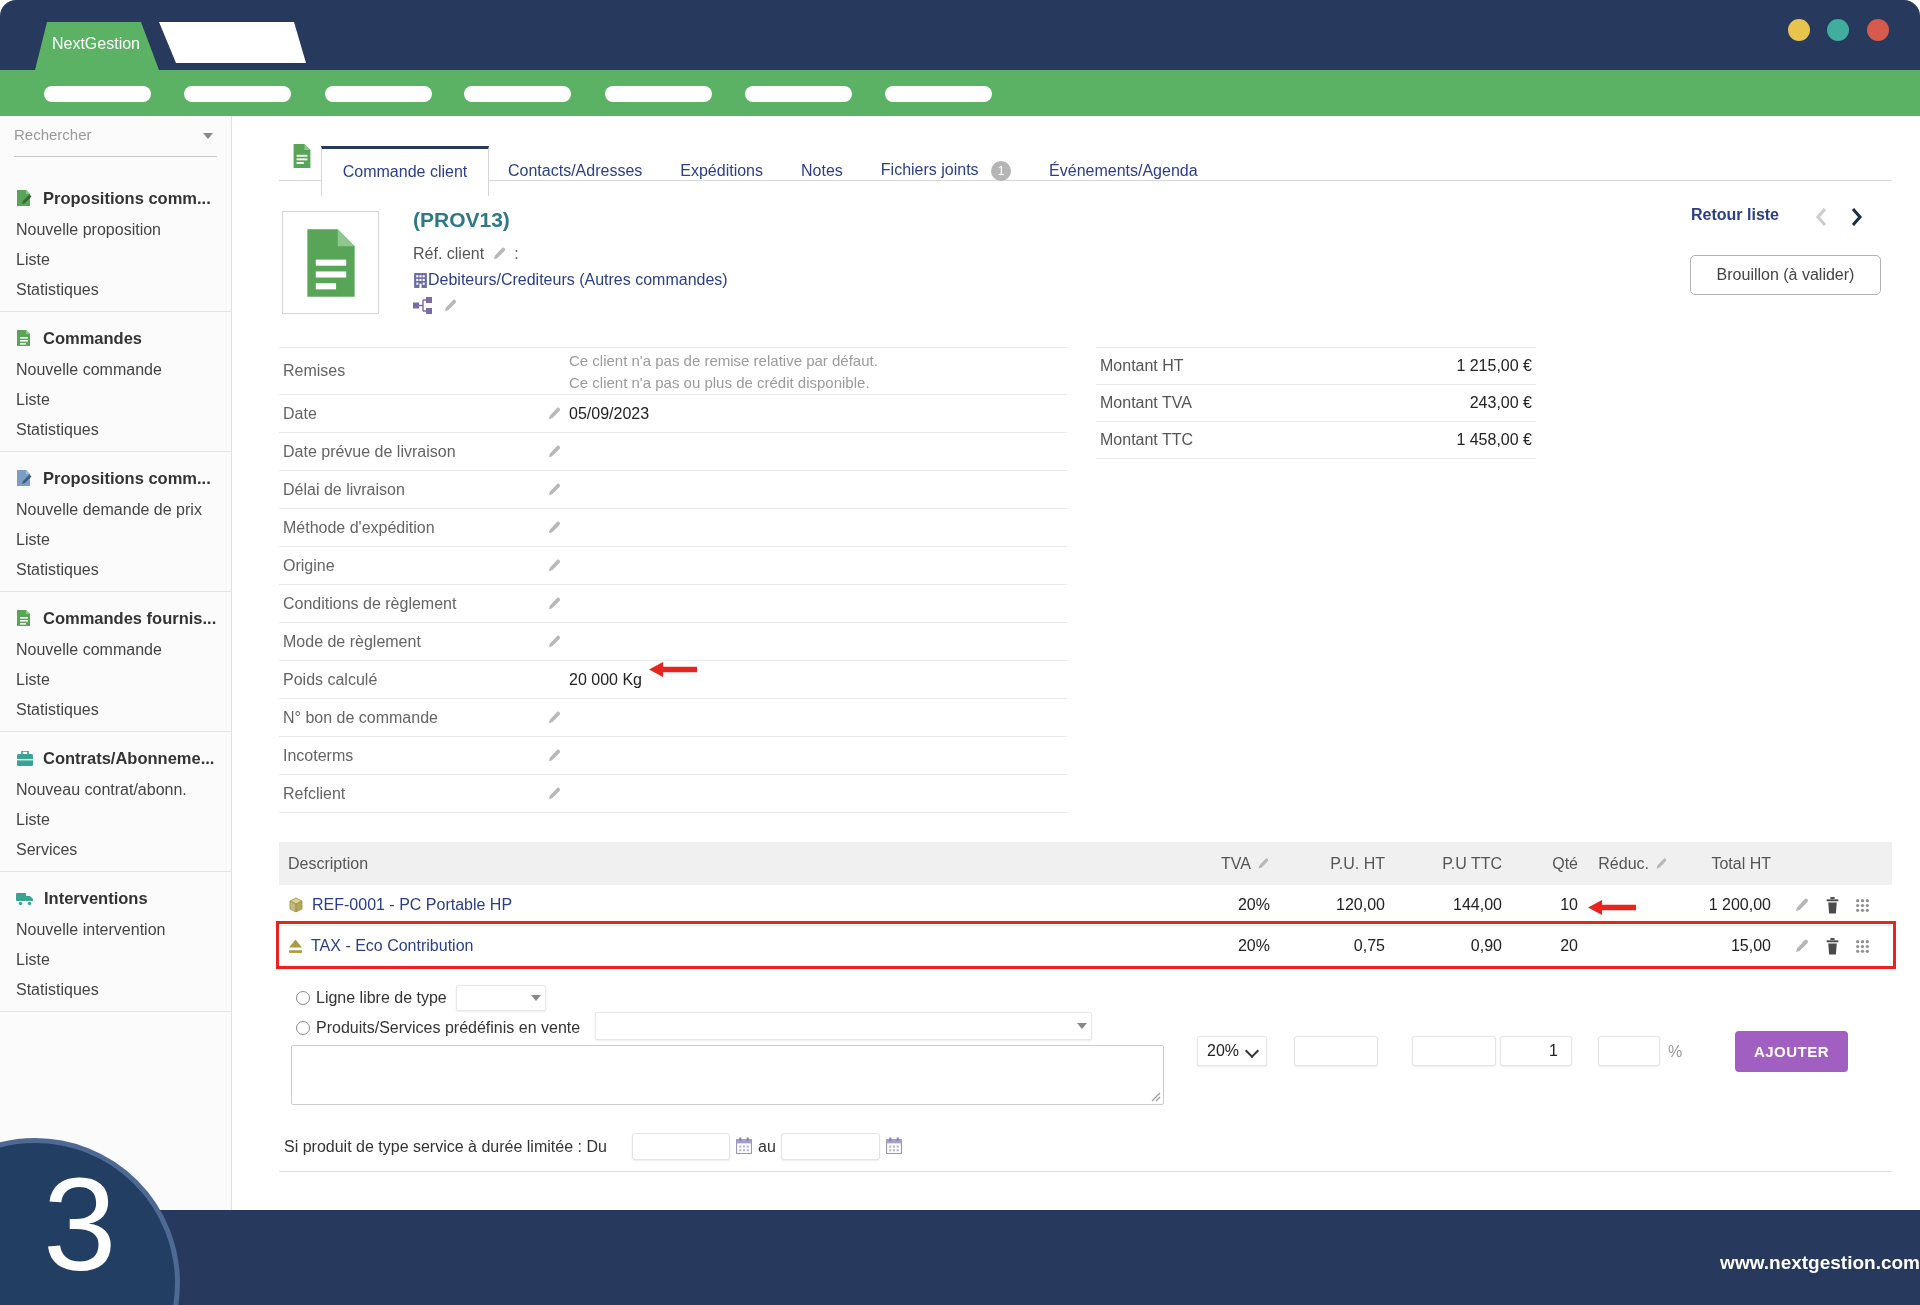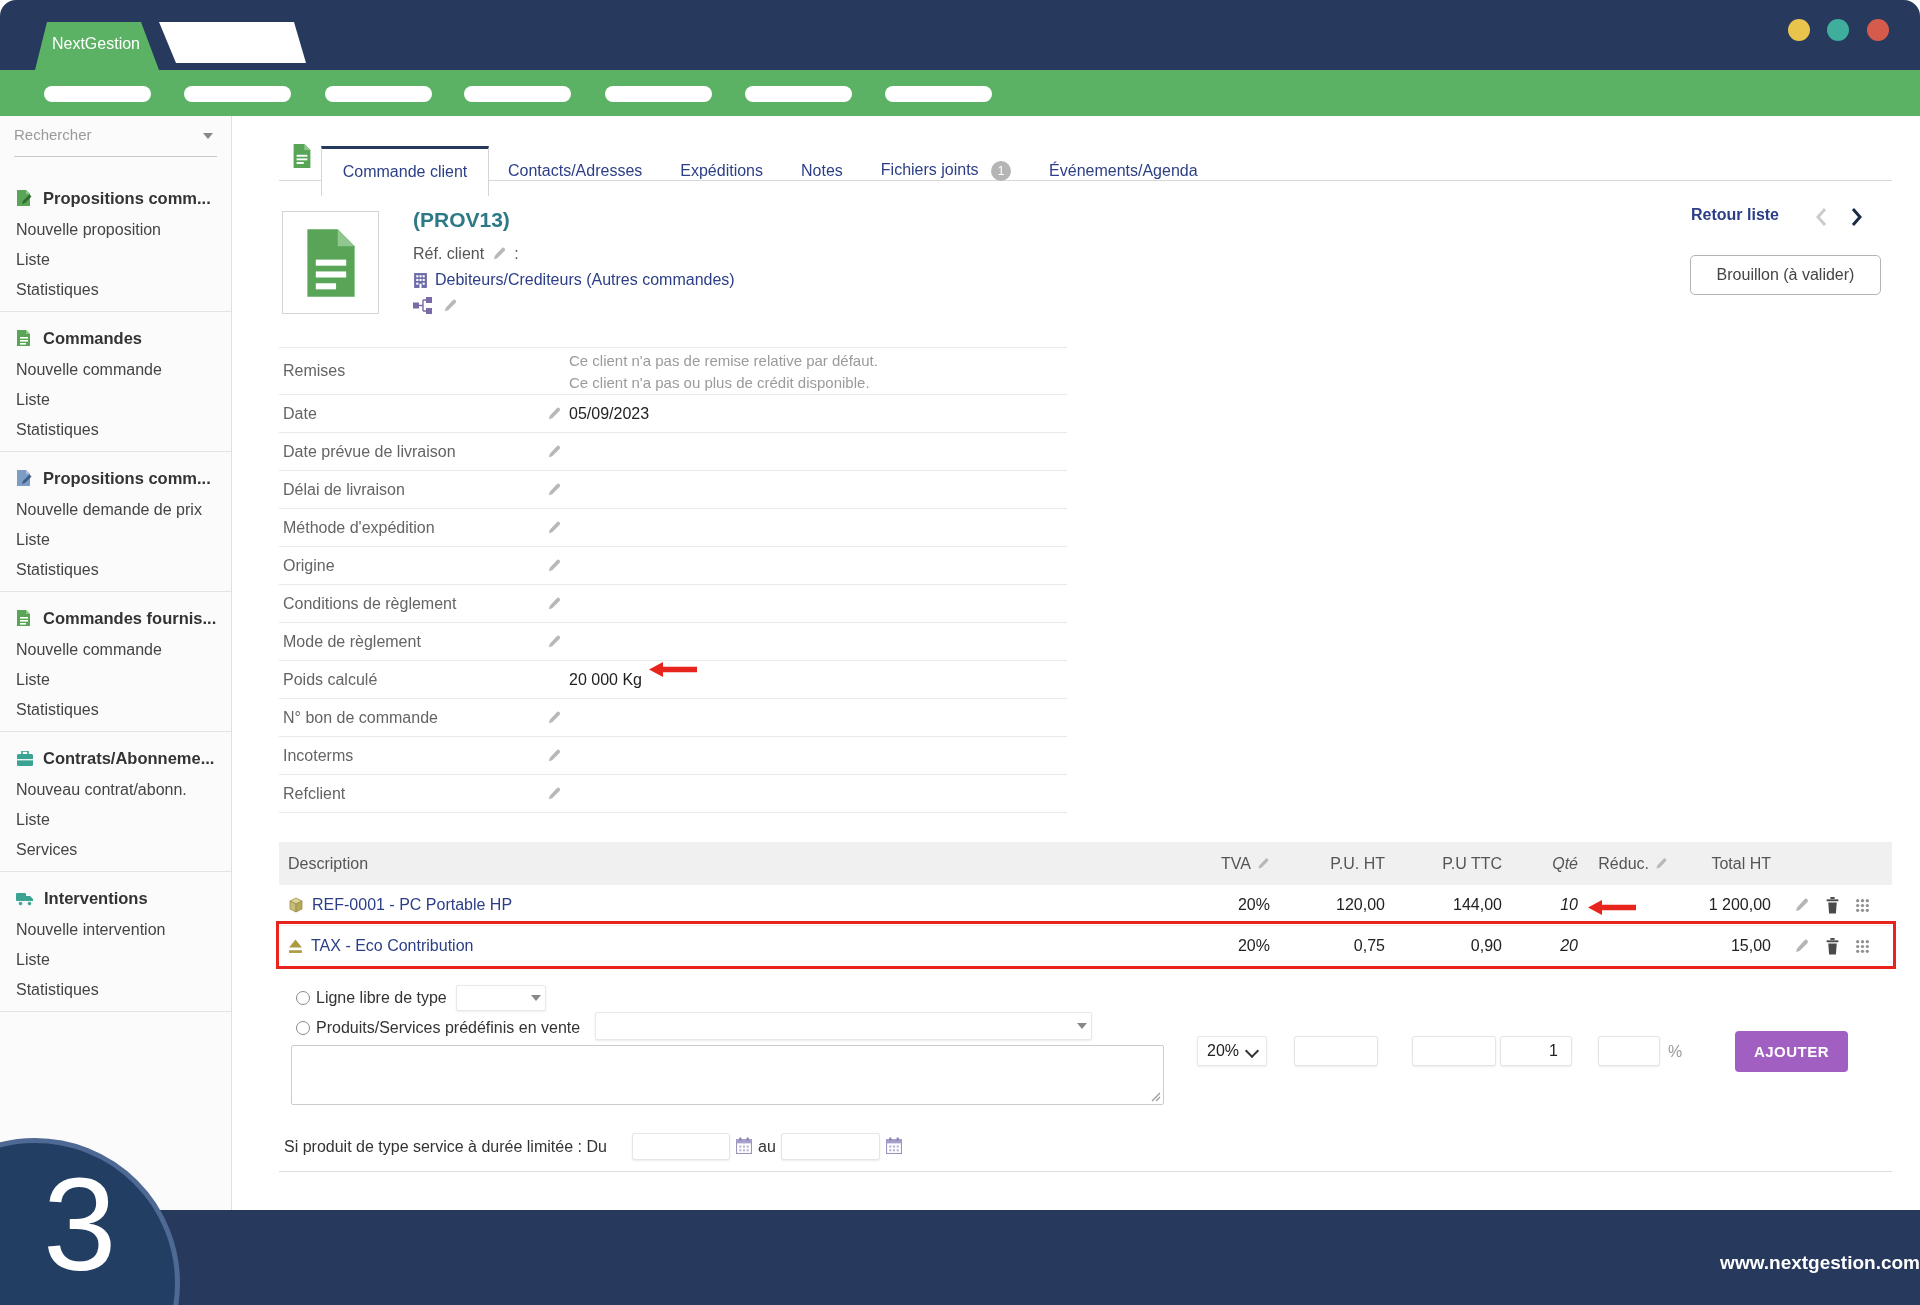--- a/index.html
+++ b/index.html
@@ -40,21 +40,21 @@
               border-top:3px solid #27395C;border-left:1px solid #D5D5D5;border-right:1px solid #D5D5D5;
               padding:0;box-sizing:border-box;}
   .tab-badge{display:inline-block;margin-left:8px;width:20px;height:20px;border-radius:50%;background:#B5B5B5;
              color:#fff;font-size:12px;line-height:20px;text-align:center;}
 
   
   .bigicon-box{position:absolute;left:282px;top:211px;width:97px;height:103px;border:1px solid #D5D5D5;
                background:#fff;box-sizing:border-box;display:flex;align-items:center;justify-content:center;}
   .obj-ref{position:absolute;left:413px;top:208px;font-size:21px;font-weight:bold;color:#2D7985;}
   .ref-client{position:absolute;left:413px;top:245px;font-size:16px;color:#555;display:flex;align-items:center;gap:7px;}
-  .thirdparty{position:absolute;left:413px;top:271px;font-size:16px;color:#2B3E87;display:flex;align-items:center;gap:7px;}
+  .thirdparty{position:absolute;left:413px;top:271px;font-size:16px;color:#2B3E87;display:flex;align-items:center;}
   .hdr-icons{position:absolute;left:413px;top:297px;display:flex;align-items:center;gap:9px;}
   .back-list{position:absolute;left:1691px;top:206px;font-size:16px;font-weight:bold;color:#2B3E87;}
   .chev{position:absolute;top:205px;}
   .status-btn{position:absolute;left:1690px;top:255px;width:191px;height:40px;border:1px solid #B3B3B3;border-radius:5px;
               background:#fff;box-sizing:border-box;display:flex;align-items:center;justify-content:center;
               font-size:16px;color:#444;}
 
   
   .details{position:absolute;left:279px;top:347px;width:788px;border-top:1px solid #E9E9E9;}
   .drow{position:relative;border-bottom:1px solid #E9E9E9;height:37px;}
@@ -73,21 +73,21 @@
 
   
   .lines{position:absolute;left:279px;top:842px;width:1613px;}
   .lrow{display:flex;align-items:center;height:40px;border-bottom:1px solid #EDEDED;background:#fff;}
   .lhead{display:flex;align-items:center;height:43px;background:#F0F0F0;color:#555;}
   .c-desc{width:881px;padding-left:9px;box-sizing:border-box;display:flex;align-items:center;gap:8px;font-size:16px;}
   .c-desc .lnk{color:#2B3E87;}
   .c-tva{width:110px;text-align:right;font-size:16px;display:flex;justify-content:flex-end;align-items:center;gap:5px;}
   .c-puht{width:115px;text-align:right;font-size:16px;}
   .c-puttc{width:117px;text-align:right;font-size:16px;}
-  .c-qty{width:76px;text-align:right;font-size:16px;font-style:italic;}
+  .c-qty{width:76px;text-align:right;font-size:16px;}
   .c-reduc{width:90px;text-align:right;font-size:16px;display:flex;justify-content:flex-end;align-items:center;gap:5px;}
   .c-total{width:103px;text-align:right;font-size:16px;}
   .c-icons{width:121px;display:flex;align-items:center;gap:15px;padding-left:22px;box-sizing:border-box;}
   .redbox{position:absolute;left:276px;top:921px;width:1620px;height:48px;border:3px solid #E8251C;
           box-sizing:border-box;pointer-events:none;z-index:3;}
   .red-arrow{position:absolute;z-index:4;}
 
   
   .radio{position:absolute;width:14px;height:14px;border:1.5px solid #8A8A8A;border-radius:50%;background:#fff;box-sizing:border-box;}
   .flabel{position:absolute;font-size:16px;color:#333;white-space:nowrap;}
@@ -386,20 +386,34 @@
       <svg class="dpencil" width="16" height="16" viewBox="0 0 16 16">
           <path d="M10.8 2.2a1.9 1.9 0 0 1 2.7 2.7L6.2 12.2 2.8 13.2 3.8 9.8z" fill="#B8B8B8"></path>
         </svg>
     </div>
   </div>
 
   <svg class="red-arrow" style="left:649px;top:662px;" width="48" height="15" viewBox="0 0 48 15">
       <path d="M0 7.5 L14 0 V4.8 H48 V10.2 H14 V15 Z" fill="#E8251C"></path>
     </svg>
 
+  <div class="totals">
+    <div class="trow">
+      <span class="tlabel">Montant HT</span>
+      <span class="tvalue">1 215,00 €</span>
+    </div>
+    <div class="trow">
+      <span class="tlabel">Montant TVA</span>
+      <span class="tvalue">243,00 €</span>
+    </div>
+    <div class="trow">
+      <span class="tlabel">Montant TTC</span>
+      <span class="tvalue">1 458,00 €</span>
+    </div>
+  </div>
 
   <div class="lines">
     <div class="lhead">
       <div class="c-desc">Description</div>
       <div class="c-tva">
           <span>TVA</span>
           <svg width="14" height="14" viewBox="0 0 16 16">
             <path d="M10.8 2.2a1.9 1.9 0 0 1 2.7 2.7L6.2 12.2 2.8 13.2 3.8 9.8z" fill="#B8B8B8"></path>
           </svg>
         </div>

